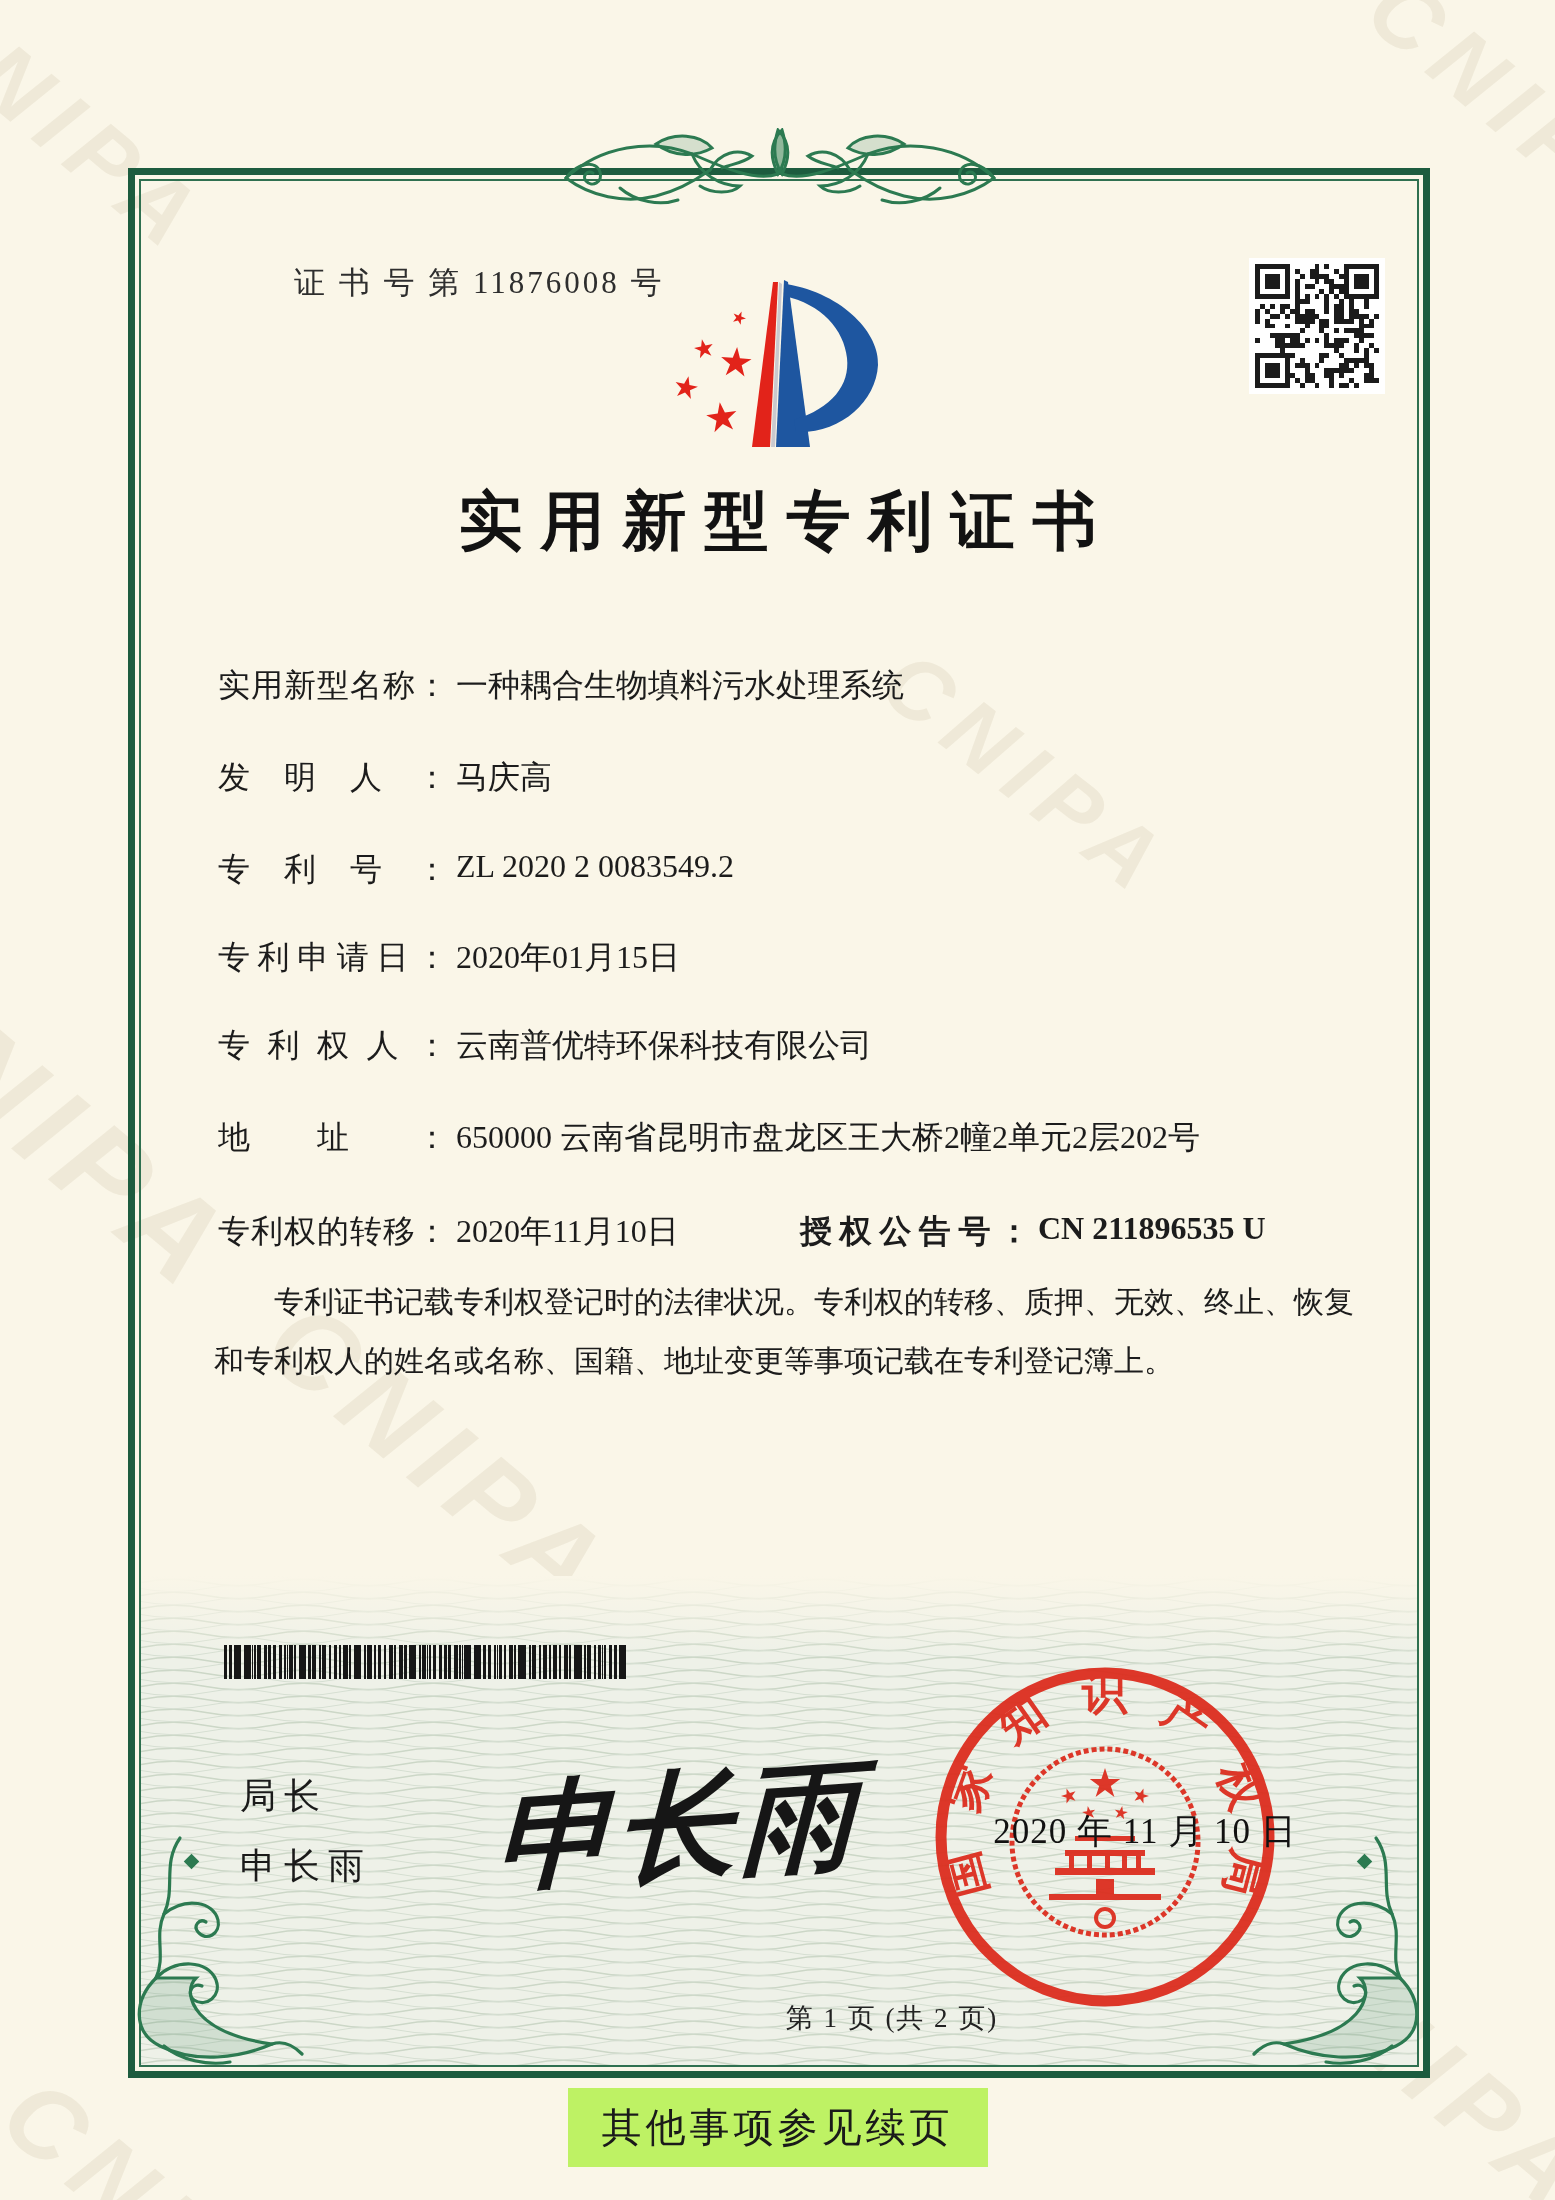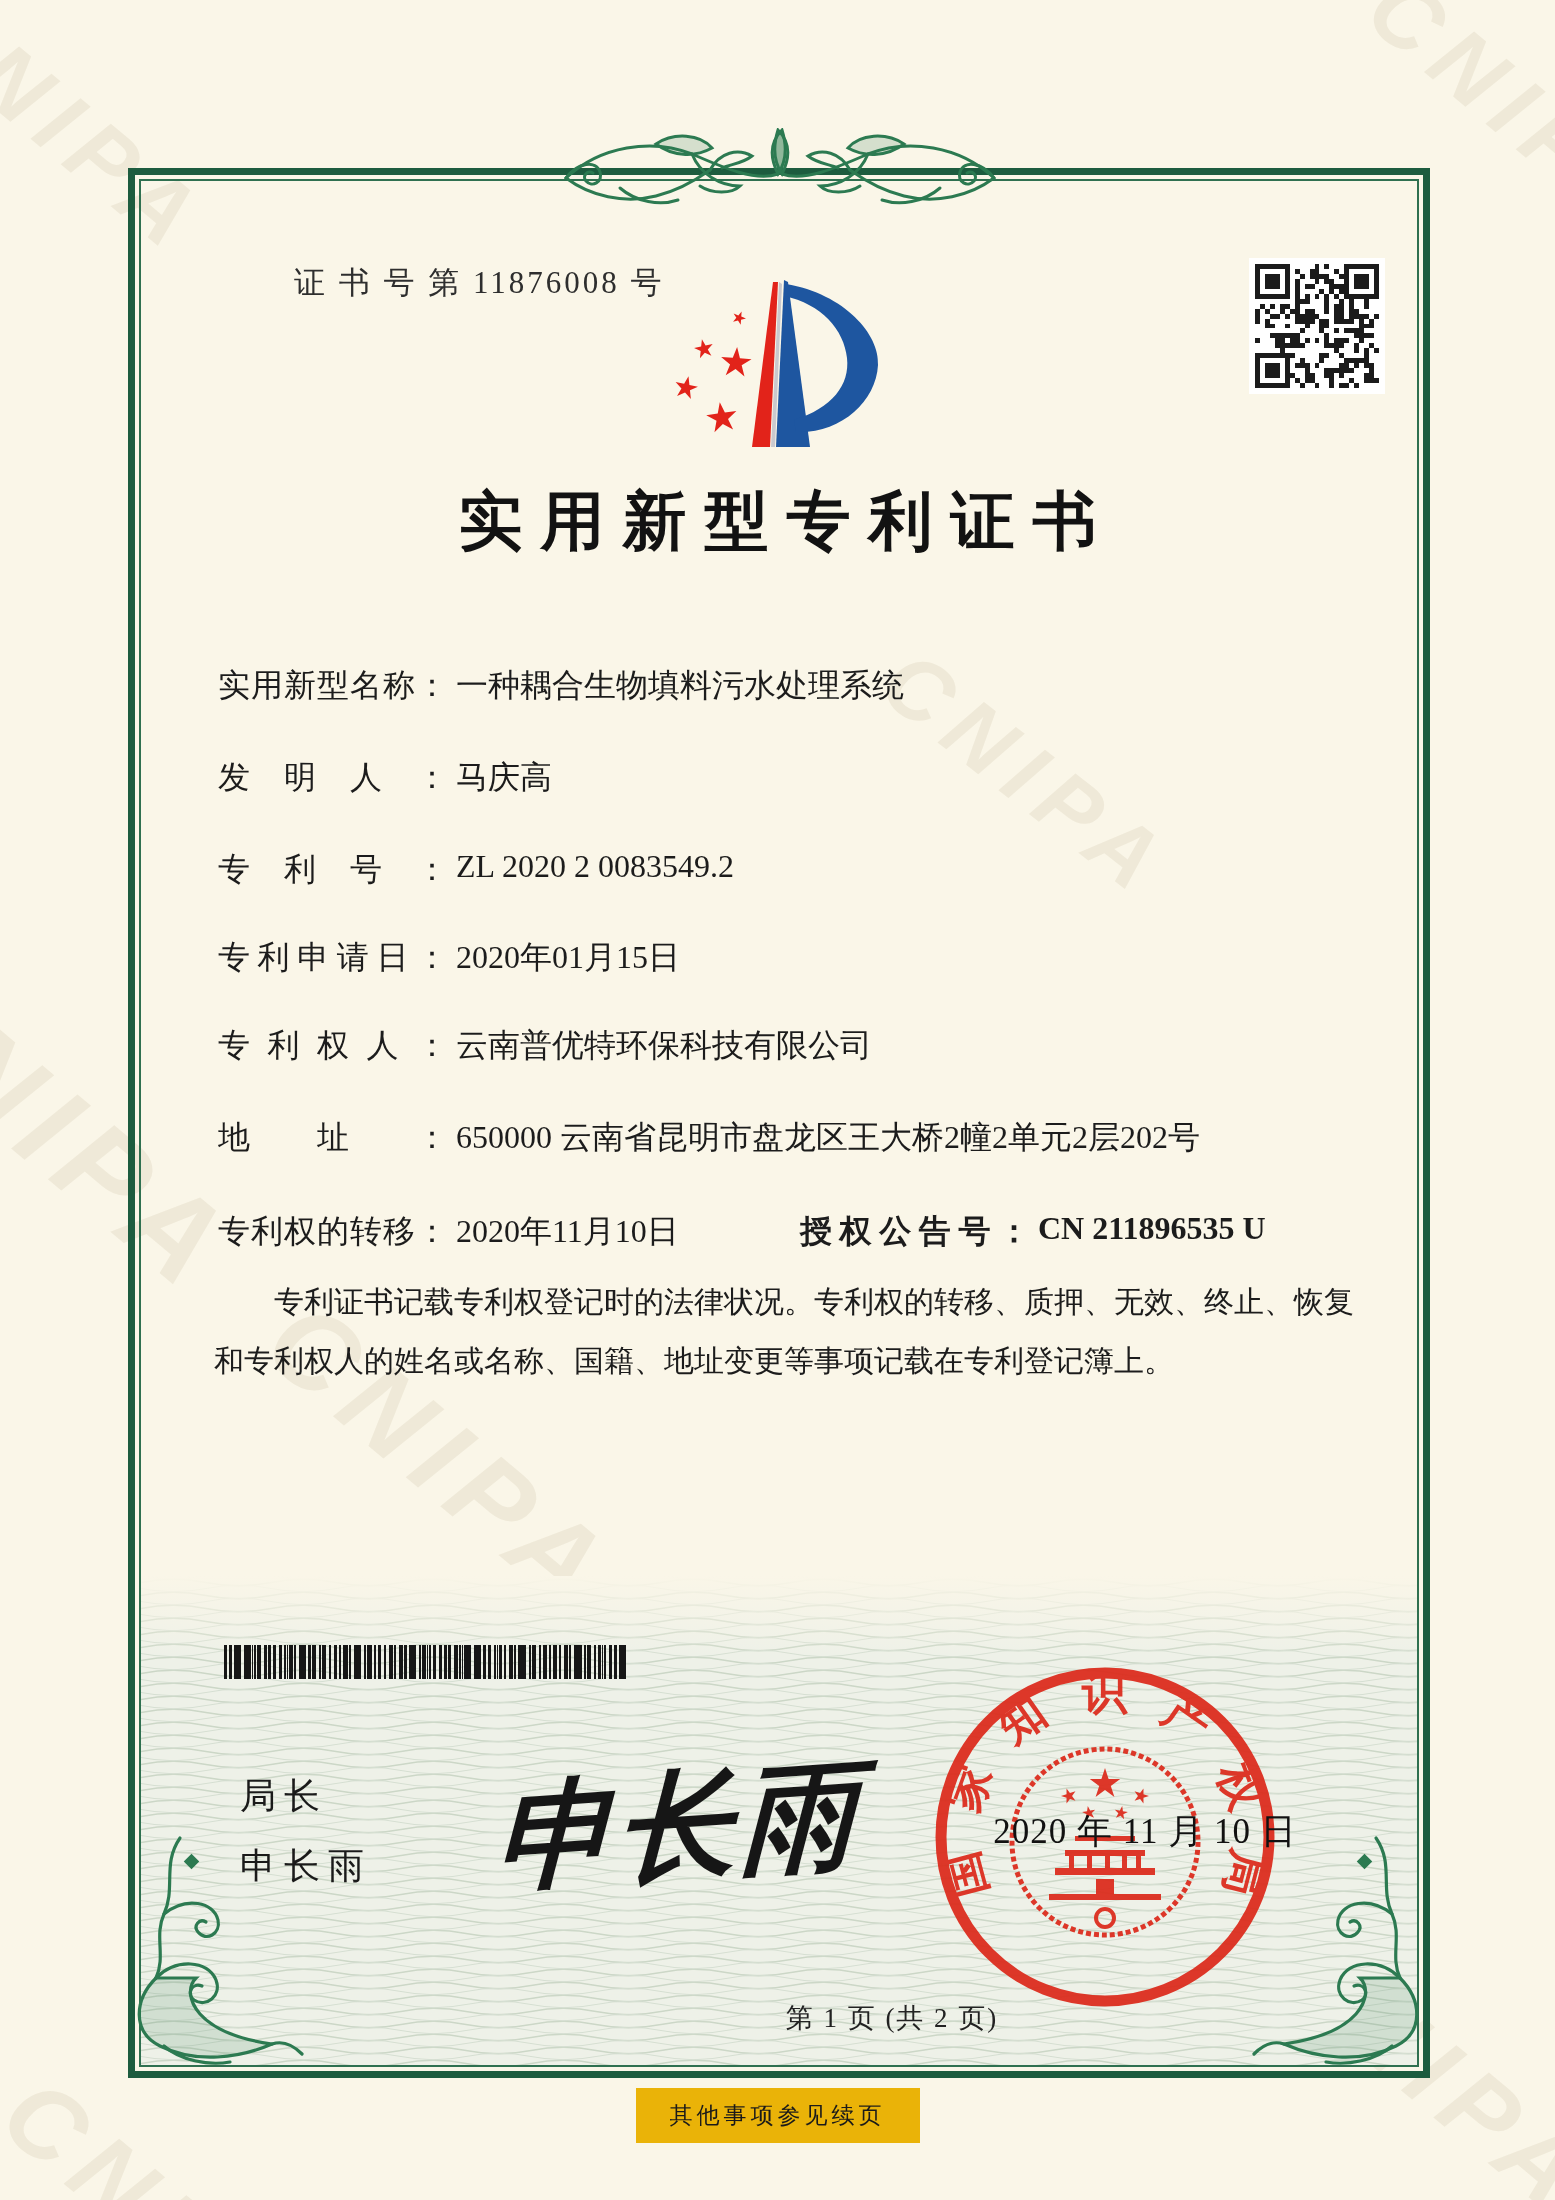--- a/index.html
+++ b/index.html
@@ -97,22 +97,22 @@
     position:absolute;left:940px;top:1808px;width:410px;z-index:7;
     text-align:center;font-size:35px;letter-spacing:1px;color:#111;
     white-space:nowrap;
   }
   .pageinfo{
     position:absolute;left:128px;width:1528px;top:2000px;z-index:5;
     text-align:center;font-size:27px;letter-spacing:2px;color:#222;
   }
   .contnote-wrap{position:absolute;left:0;right:0;top:2088px;z-index:5;text-align:center;}
   .contnote{
-    display:inline-block;background:#eab308;
-    padding:12px 34px;font-size:23px;letter-spacing:4px;color:#1a1a1a;
+    display:inline-block;background:#bef264;
+    padding:12px 34px;font-size:40px;letter-spacing:4px;color:#1a1a1a;
   }
 </style>
 </head>
 <body>
 
 <div class="wm wm1">CNIPA</div>
 <div class="wm wm2">CNIPA</div>
 <div class="wm wm3">CNIPA</div>
 <div class="wm wm4">CNIPA</div>
 <div class="wm wm5">CNIPA</div>

